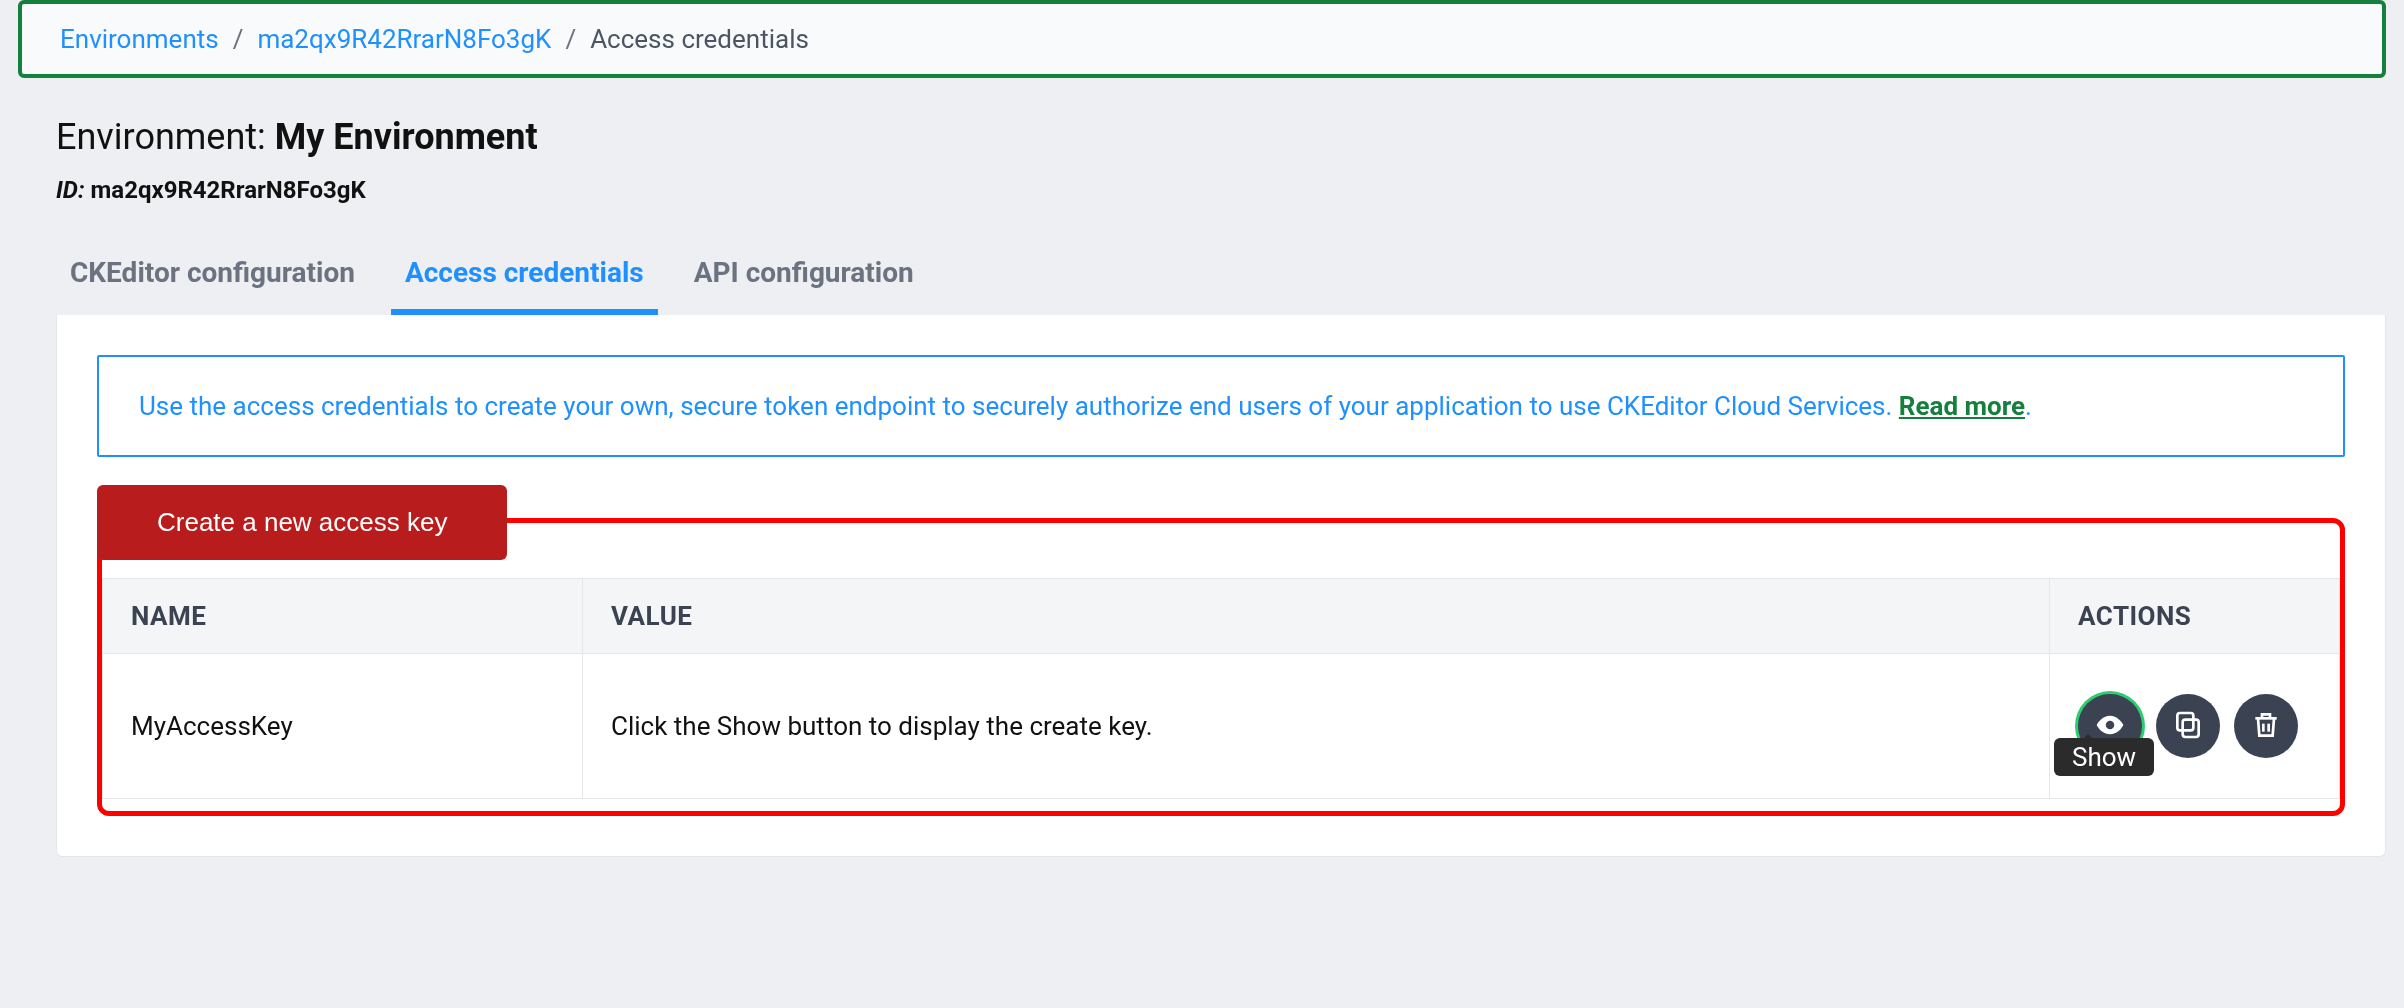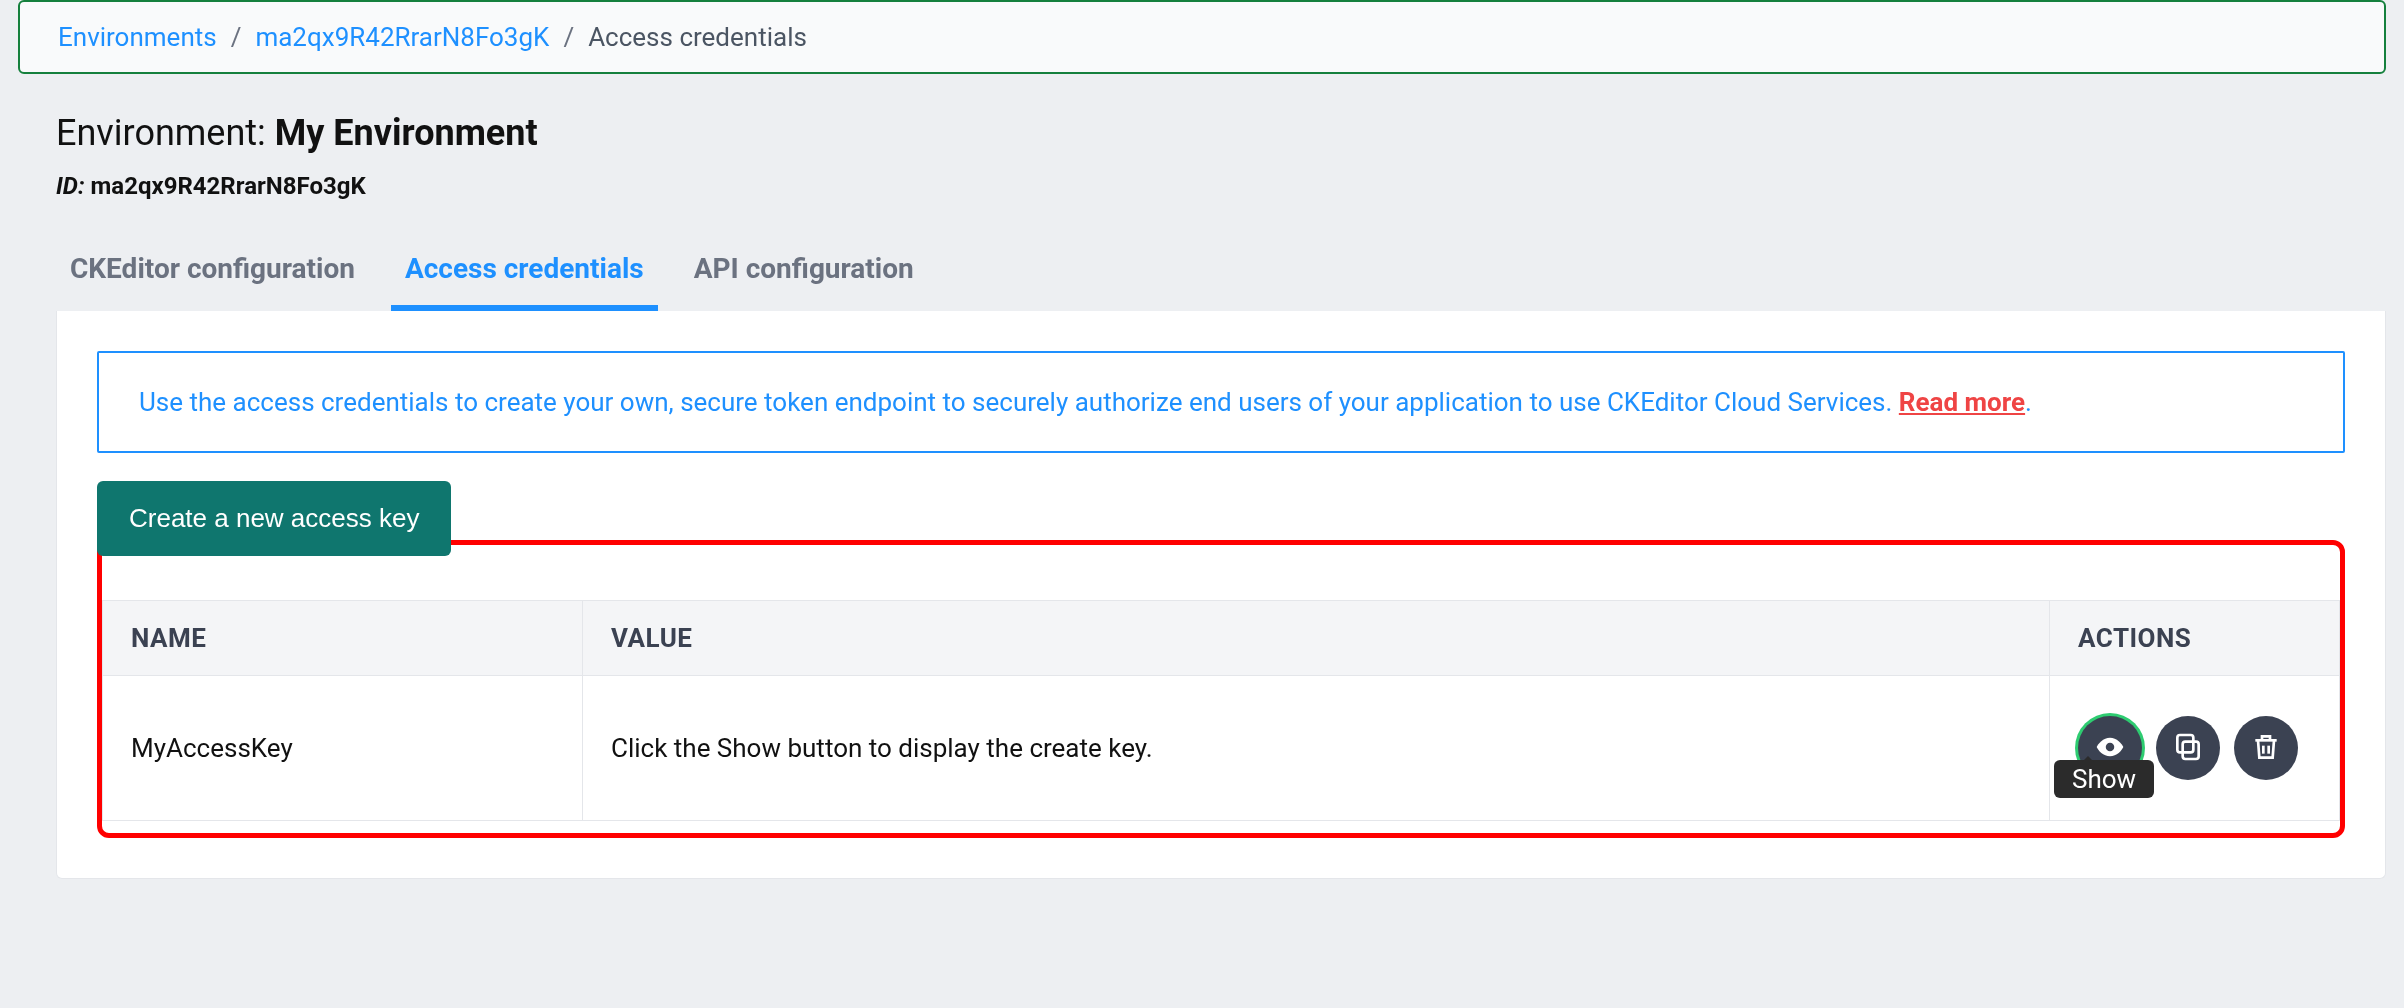--- a/index.html
+++ b/index.html
@@ -8,21 +8,21 @@
     height: 1008px;
     background: #edeff2;
     font-family: -apple-system, BlinkMacSystemFont, "Segoe UI", Roboto, Helvetica, Arial, sans-serif;
     color: #1a1a1a;
   }
   .page {
     padding: 0 18px 30px 18px;
   }
   .breadcrumb-bar {
     background: #f9fafb;
-    border: 2px solid #15803d;
+    border: 4px solid #15803d;
     border-radius: 6px;
     padding: 20px 38px;
     display: flex;
     align-items: center;
     gap: 14px;
     font-size: 26px;
     margin-bottom: 38px;
   }
   .crumb-link { color: #1e90ff; text-decoration: none; }
   .crumb-sep, .crumb-current { color: #6b7280; }
@@ -63,32 +63,32 @@
     margin-right: 0;
   }
   .info-box {
     border: 2px solid #1e90ff;
     padding: 34px 40px;
     font-size: 26px;
     color: #1e90ff;
     margin-bottom: 28px;
     border-radius: 2px;
   }
-  .info-box .read-more { font-weight: 700; color: #ef4444; }
+  .info-box .read-more { font-weight: 700; color: #15803d; }
   .create-btn {
     display: inline-flex;
     align-items: center;
-    background: #0f766e;
+    background: #b91c1c;
     color: #ffffff;
     border: none;
     border-radius: 6px;
-    padding: 22px 32px;
+    padding: 22px 60px;
     font-size: 26px;
     cursor: pointer;
-    margin-bottom: 44px;
+    margin-bottom: 18px;
   }
   .outlined-area {
     border: 5px solid #ff0000;
     border-radius: 12px;
     padding-bottom: 12px;
     margin-top: -60px;
     padding-top: 55px;
   }
   table.keys {
     width: 100%;

